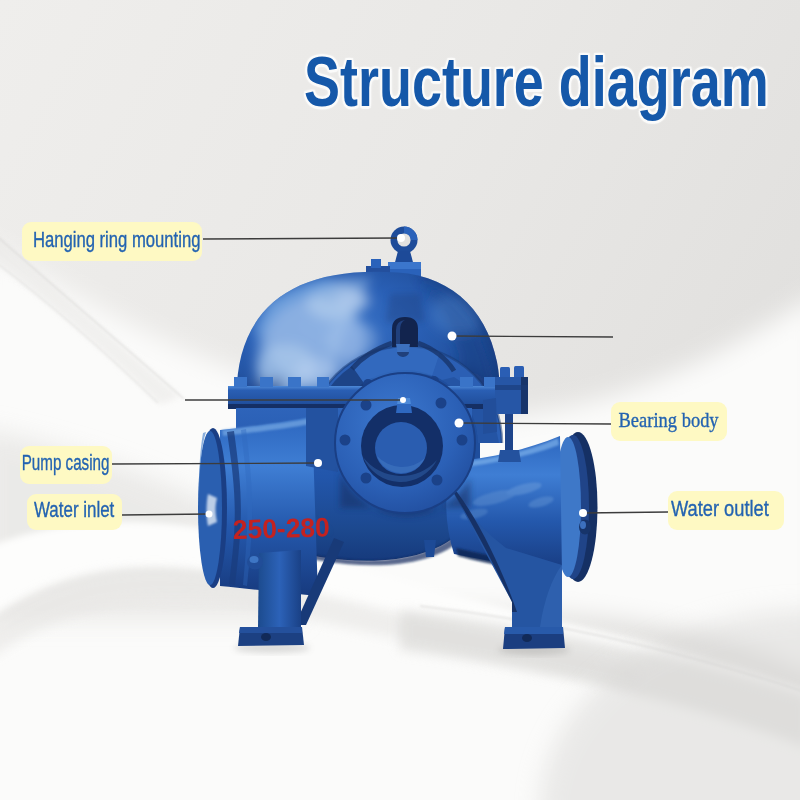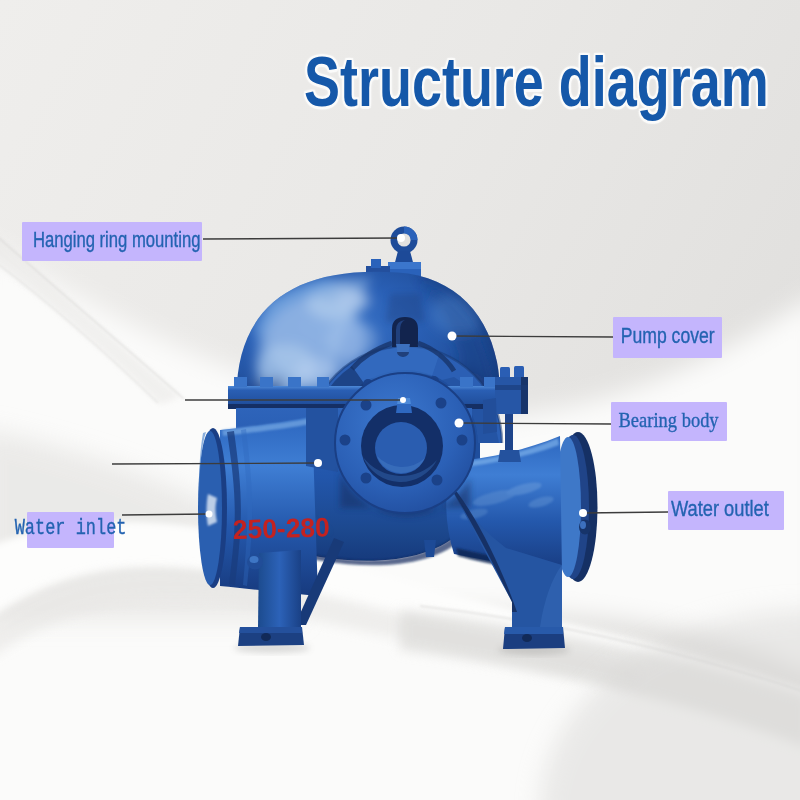--- a/index.html
+++ b/index.html
@@ -1,20 +1,20 @@
 <!DOCTYPE html>
 <html><head>
 <meta charset="utf-8">
 <style>
   html,body{margin:0;padding:0;}
   body{width:800px;height:800px;overflow:hidden;font-family:"Liberation Sans",sans-serif;}
   #stage{position:relative;width:800px;height:800px;background:#e9e8e6;}
   #stage svg.bg{position:absolute;left:0;top:0;}
   .title{position:absolute;left:304px;top:46px;font-size:71px;line-height:71px;font-weight:bold;color:#1558a9;white-space:nowrap;transform-origin:left top;transform:scaleX(0.760);text-shadow:-2px -2px 1px #fbfbfa,2px -2px 1px #fbfbfa,-2px 2px 1px #fbfbfa,2px 2px 1px #fbfbfa,0 -2.5px 1px #fbfbfa,0 2.5px 1px #fbfbfa,-2.5px 0 1px #fbfbfa,2.5px 0 1px #fbfbfa,0 0 6px rgba(255,255,255,0.8);}
-  .label{position:absolute;background:#c4b5fd;color:#2363b1;border-radius:1px;display:flex;align-items:center;justify-content:center;white-space:nowrap;font-size:22px;padding-bottom:4px;box-sizing:border-box;-webkit-text-stroke:0.35px;}
+  .label{position:absolute;background:#fef9c3;color:#2363b1;border-radius:9px;display:flex;align-items:center;justify-content:center;white-space:nowrap;font-size:22px;padding-bottom:4px;box-sizing:border-box;-webkit-text-stroke:0.35px;}
   .label>span{display:inline-block;transform:scaleX(0.77);transform-origin:center center;}
 </style>
 </head>
 <body>
 <div id="stage">
 <svg class="bg" width="800" height="800" viewBox="0 0 800 800">
   <defs>
     <linearGradient id="bgg" x1="0" y1="0" x2="1" y2="0.55">
       <stop offset="0" stop-color="#efeeec"></stop>
       <stop offset="0.5" stop-color="#e9e8e6"></stop>
@@ -241,24 +241,24 @@
     <circle cx="318" cy="463" r="4"></circle>
     <circle cx="209" cy="514" r="3.5"></circle>
     <circle cx="459" cy="423" r="4.5"></circle>
     <circle cx="583" cy="513" r="4"></circle>
   </g>
 </svg>
 <div class="title">Structure diagram</div>
 <div class="label" style="left:22px;top:222px;width:180px;height:39px;padding-left:9px;">
       <span style="transform:scaleX(0.757);">Hanging ring mounting</span>
     </div>
-<div class="label" style="left:613px;top:317px;width:109px;height:41px;">
-      <span style="transform:scaleX(0.80);">Pump cover</span>
-    </div>
-<div class="label" style="left:27px;top:512px;width:87px;height:36px;font-family:Liberation Mono, monospace;">
+<div class="label" style="left:20px;top:446px;width:92px;height:38px;">
+      <span style="transform:scaleX(0.69);">Pump casing</span>
+    </div>
+<div class="label" style="left:27px;top:494px;width:95px;height:36px;">
       <span>Water inlet</span>
     </div>
 <div class="label" style="left:611px;top:402px;width:116px;height:39px;font-family:Liberation Serif, serif;">
       <span style="transform:scaleX(0.84);">Bearing body</span>
     </div>
 <div class="label" style="left:668px;top:491px;width:116px;height:39px;padding-right:12px;">
       <span style="transform:scaleX(0.83);">Water outlet</span>
     </div>
 </div>
 

